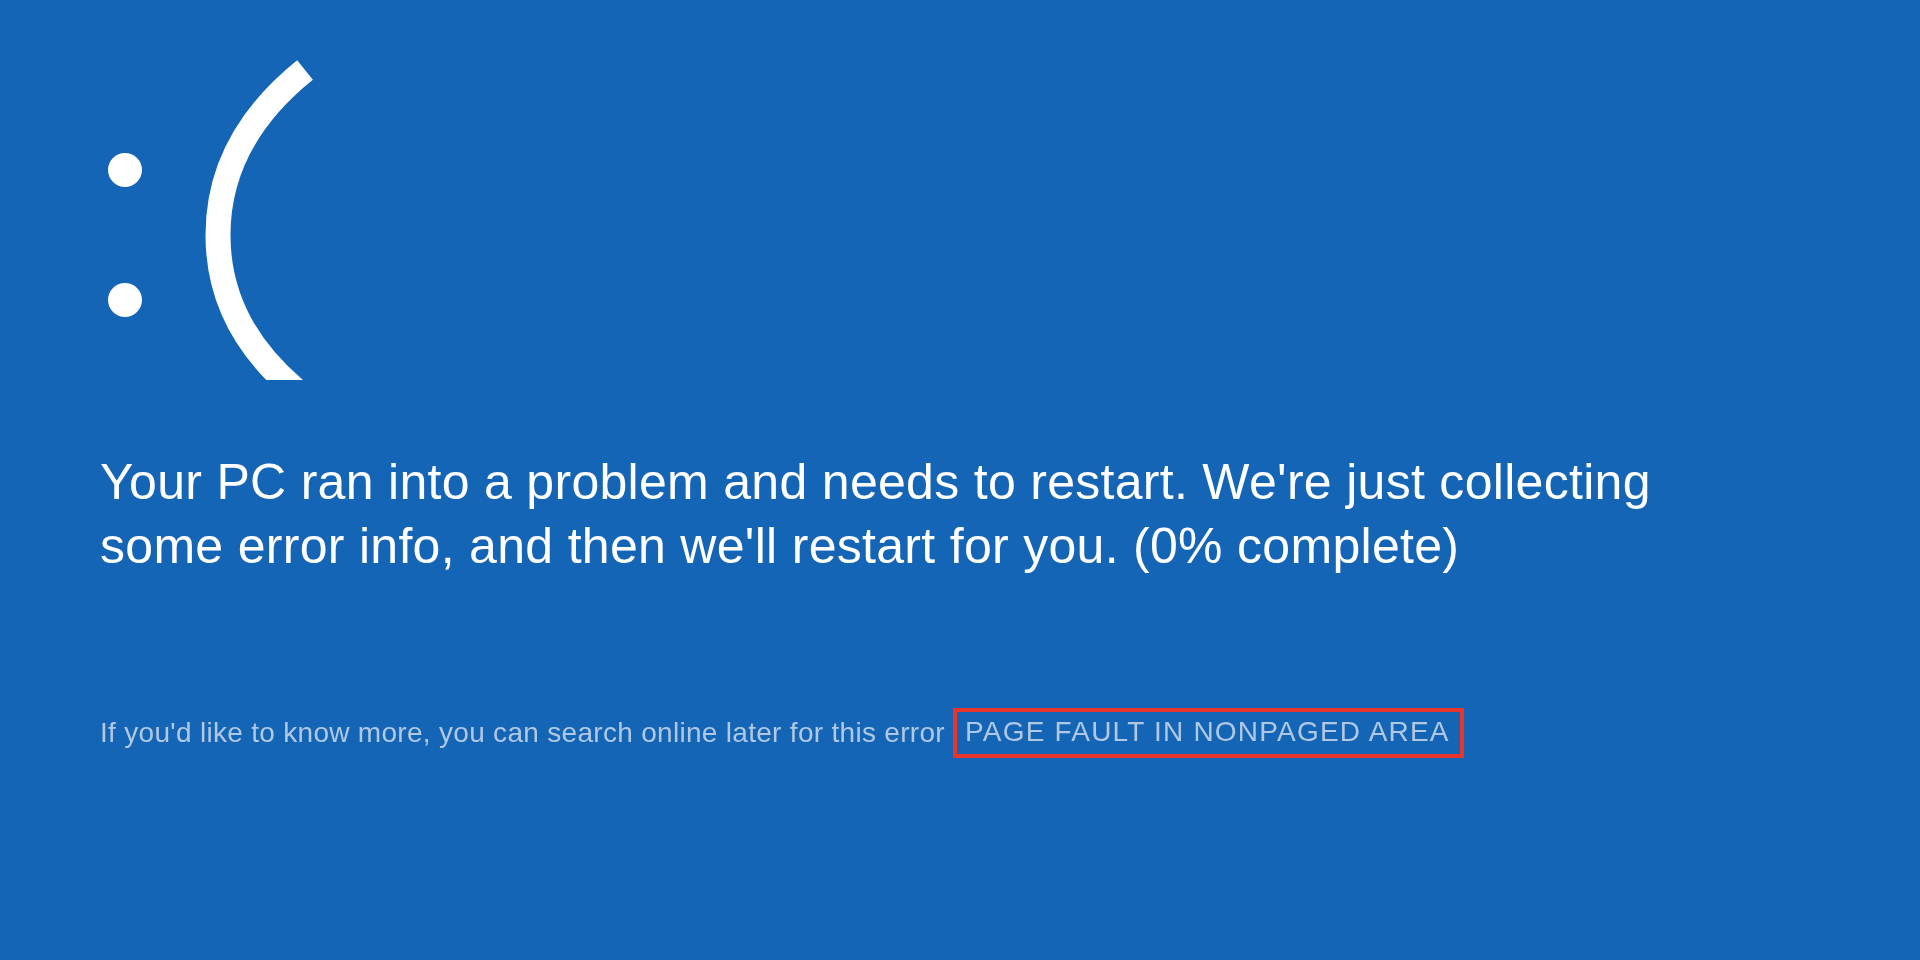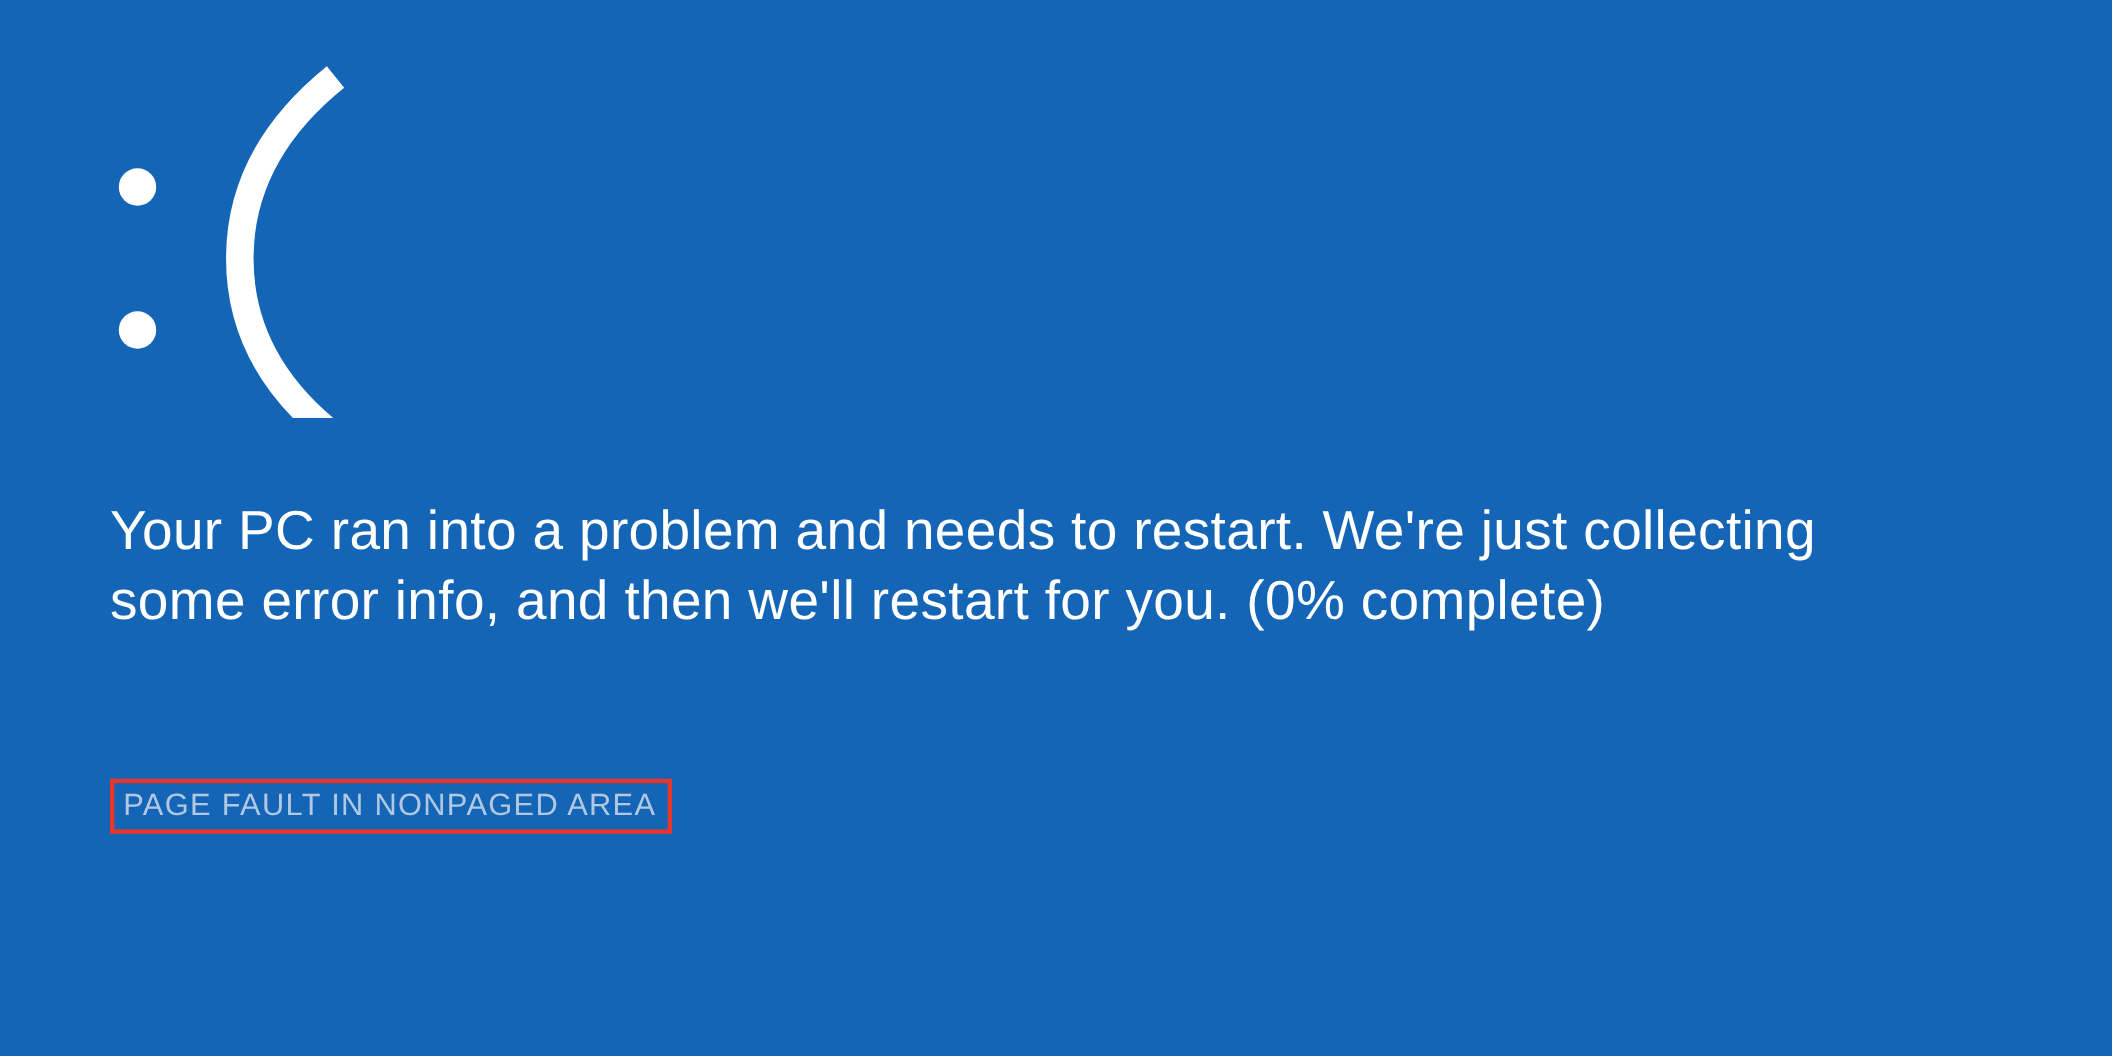--- a/index.html
+++ b/index.html
@@ -66,14 +66,15 @@
   <svg width="260" height="320" viewBox="0 0 260 320">
     <circle cx="25" cy="110" r="17" fill="#ffffff"></circle>
     <circle cx="25" cy="240" r="17" fill="#ffffff"></circle>
     <path d="M 205 10 Q 118 80 118 175 Q 118 272 208 340" stroke="#ffffff" stroke-width="25" fill="none" stroke-linecap="butt"></path>
   </svg>
 </div>
 
 <div class="message">Your PC ran into a problem and needs to restart. We're just collecting some error info, and then we'll restart for you. (0% complete)</div>
 
 <div class="footer">
+  <span class="footer-prefix">If you'd like to know more, you can search online later for this error </span>
   <span class="error-code">PAGE FAULT IN NONPAGED AREA</span>
 </div>
 
 </body></html>

